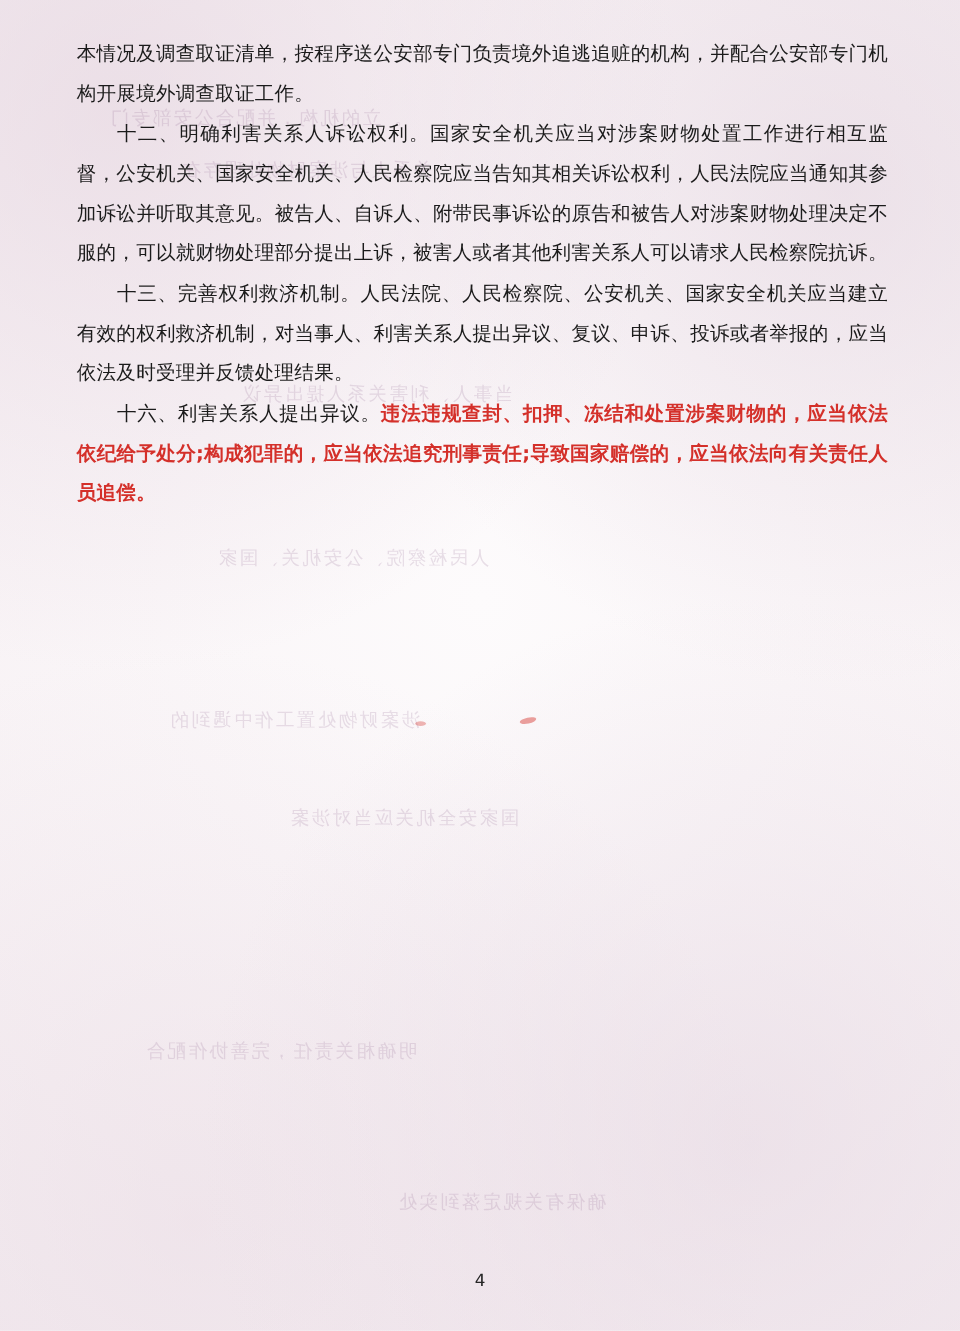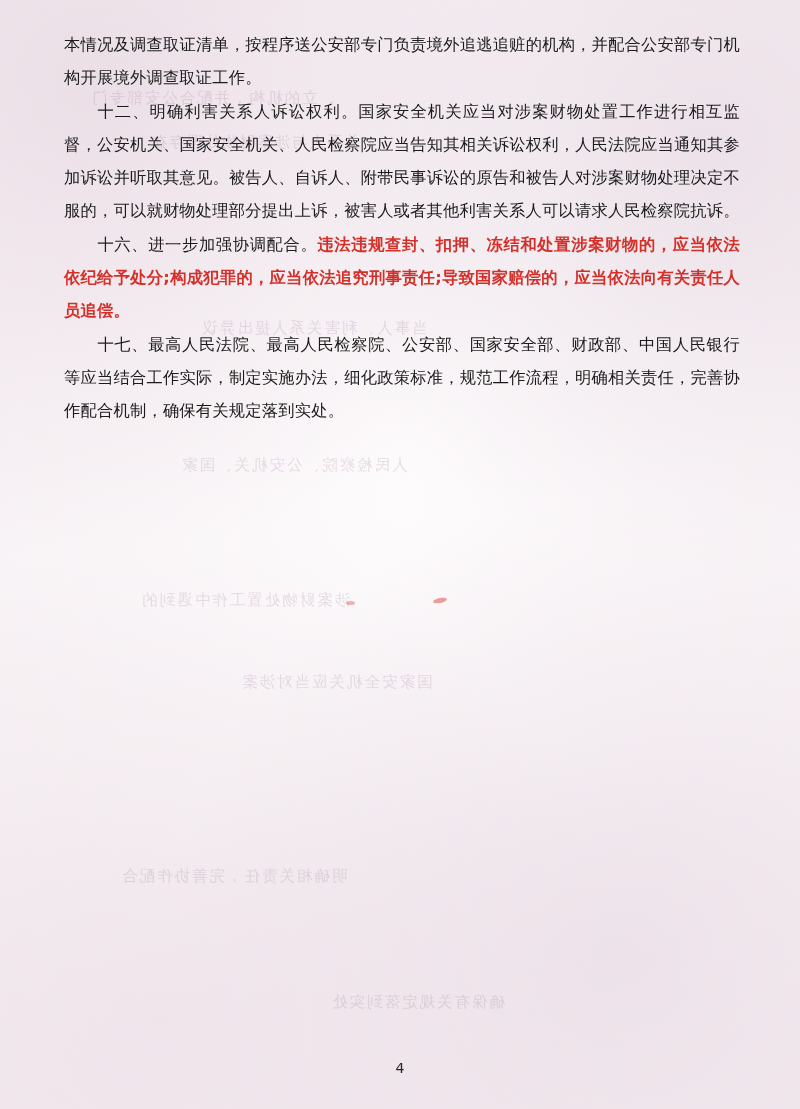--- a/index.html
+++ b/index.html
@@ -99,23 +99,23 @@
 
   <div class="smudge" style="left:433px; top:598px; width:14px; height:5px; background:rgba(212,48,42,0.45); border-radius:50%; transform:rotate(-12deg);"></div>
   <div class="smudge" style="left:346px; top:601px; width:9px; height:4px; background:rgba(212,48,42,0.35); border-radius:50%;"></div>
 
   <div class="doc-body">
 
     <p class="para"><span>本情况及调查取证清单，按程序送公安部专门负责境外追逃追赃的机构，并配合公安部专门机构开展境外调查取证工作。</span></p>
 
     <p class="para indent"><span>十二、明确利害关系人诉讼权利。国家安全机关应当对涉案财物处置工作进行相互监督，公安机关、国家安全机关、人民检察院应当告知其相关诉讼权利，人民法院应当通知其参加诉讼并听取其意见。被告人、自诉人、附带民事诉讼的原告和被告人对涉案财物处理决定不服的，可以就财物处理部分提出上诉，被害人或者其他利害关系人可以请求人民检察院抗诉。</span></p>
 
+    <p class="para indent"><span>十三、完善权利救济机制。人民法院、人民检察院、公安机关、国家安全机关应当建立有效的权利救济机制，对当事人、利害关系人提出异议、复议、申诉、投诉或者举报的，应当依法及时受理并反馈处理结果。</span></p>
 
 
 
-    <p class="para indent"><span>十六、进一步加强协调配合。</span><span class="red">违法违规查封、扣押、冻结和处置涉案财物的，应当依法依纪给予处分;构成犯罪的，应当依法追究刑事责任;导致国家赔偿的，应当依法向有关责任人员追偿。</span></p>
+    <p class="para indent"><span>十六、利害关系人提出异议。</span><span class="red">违法违规查封、扣押、冻结和处置涉案财物的，应当依法依纪给予处分;构成犯罪的，应当依法追究刑事责任;导致国家赔偿的，应当依法向有关责任人员追偿。</span></p>
 
-    <p class="para indent"><span>十七、最高人民法院、最高人民检察院、公安部、国家安全部、财政部、中国人民银行等应当结合工作实际，制定实施办法，细化政策标准，规范工作流程，明确相关责任，完善协作配合机制，确保有关规定落到实处。</span></p>
 
   </div>
 
   <div class="pagenum">4</div>
 </div>
 
 </body></html>

